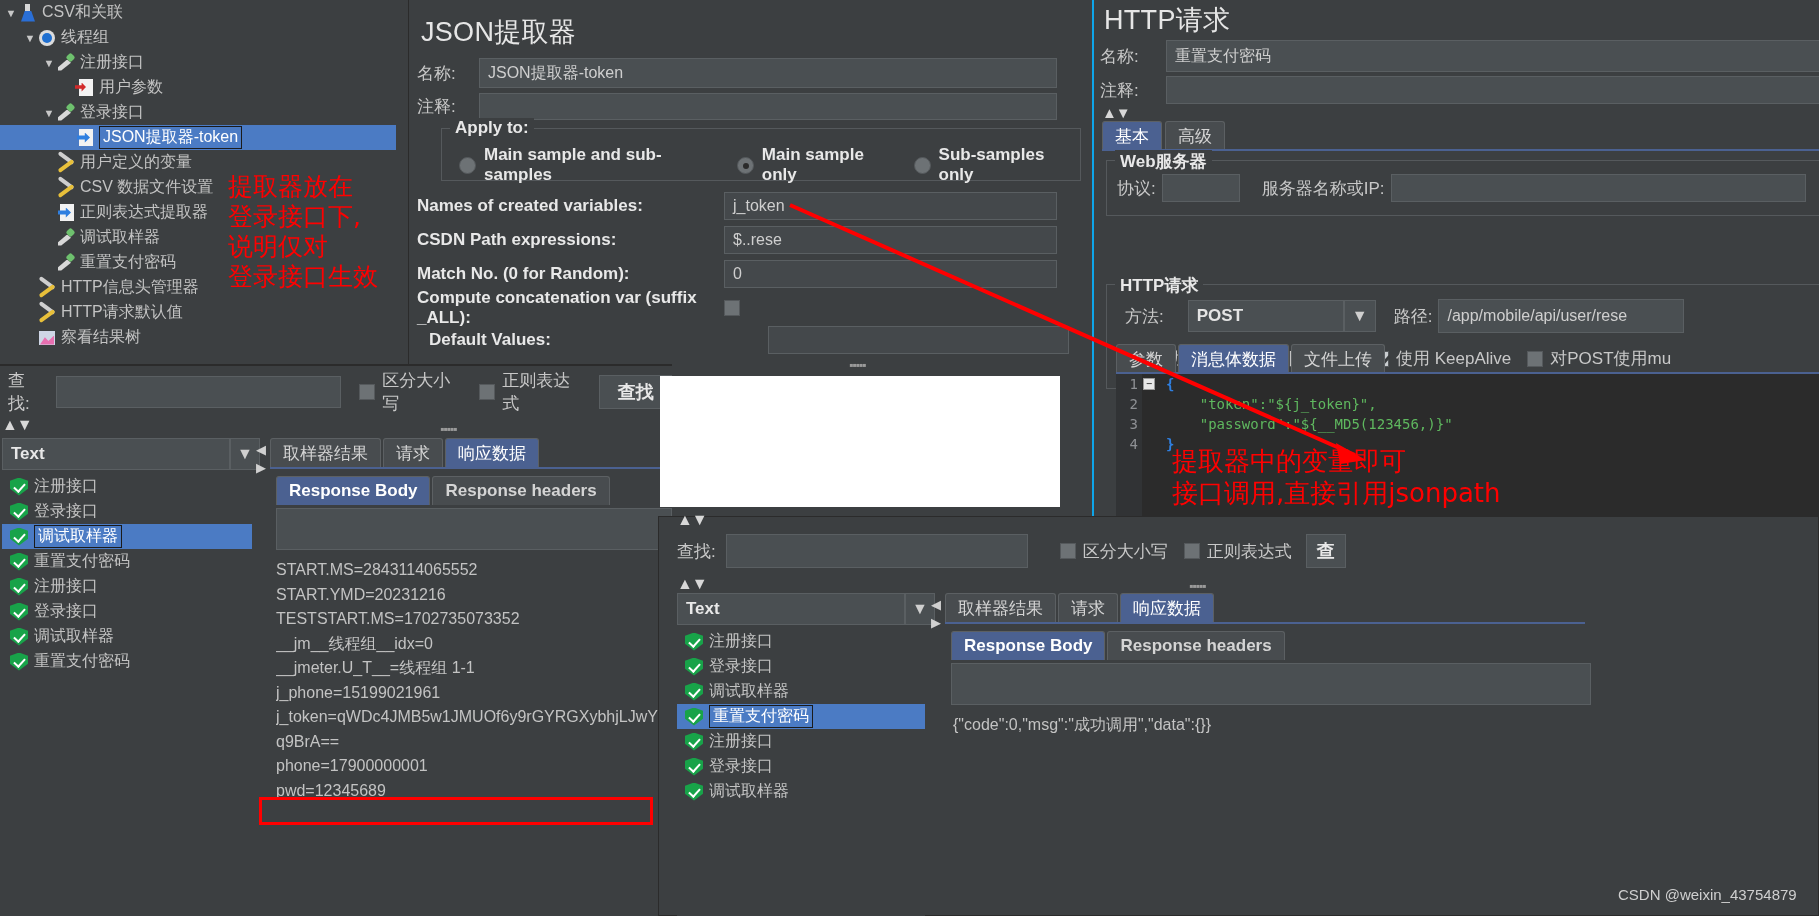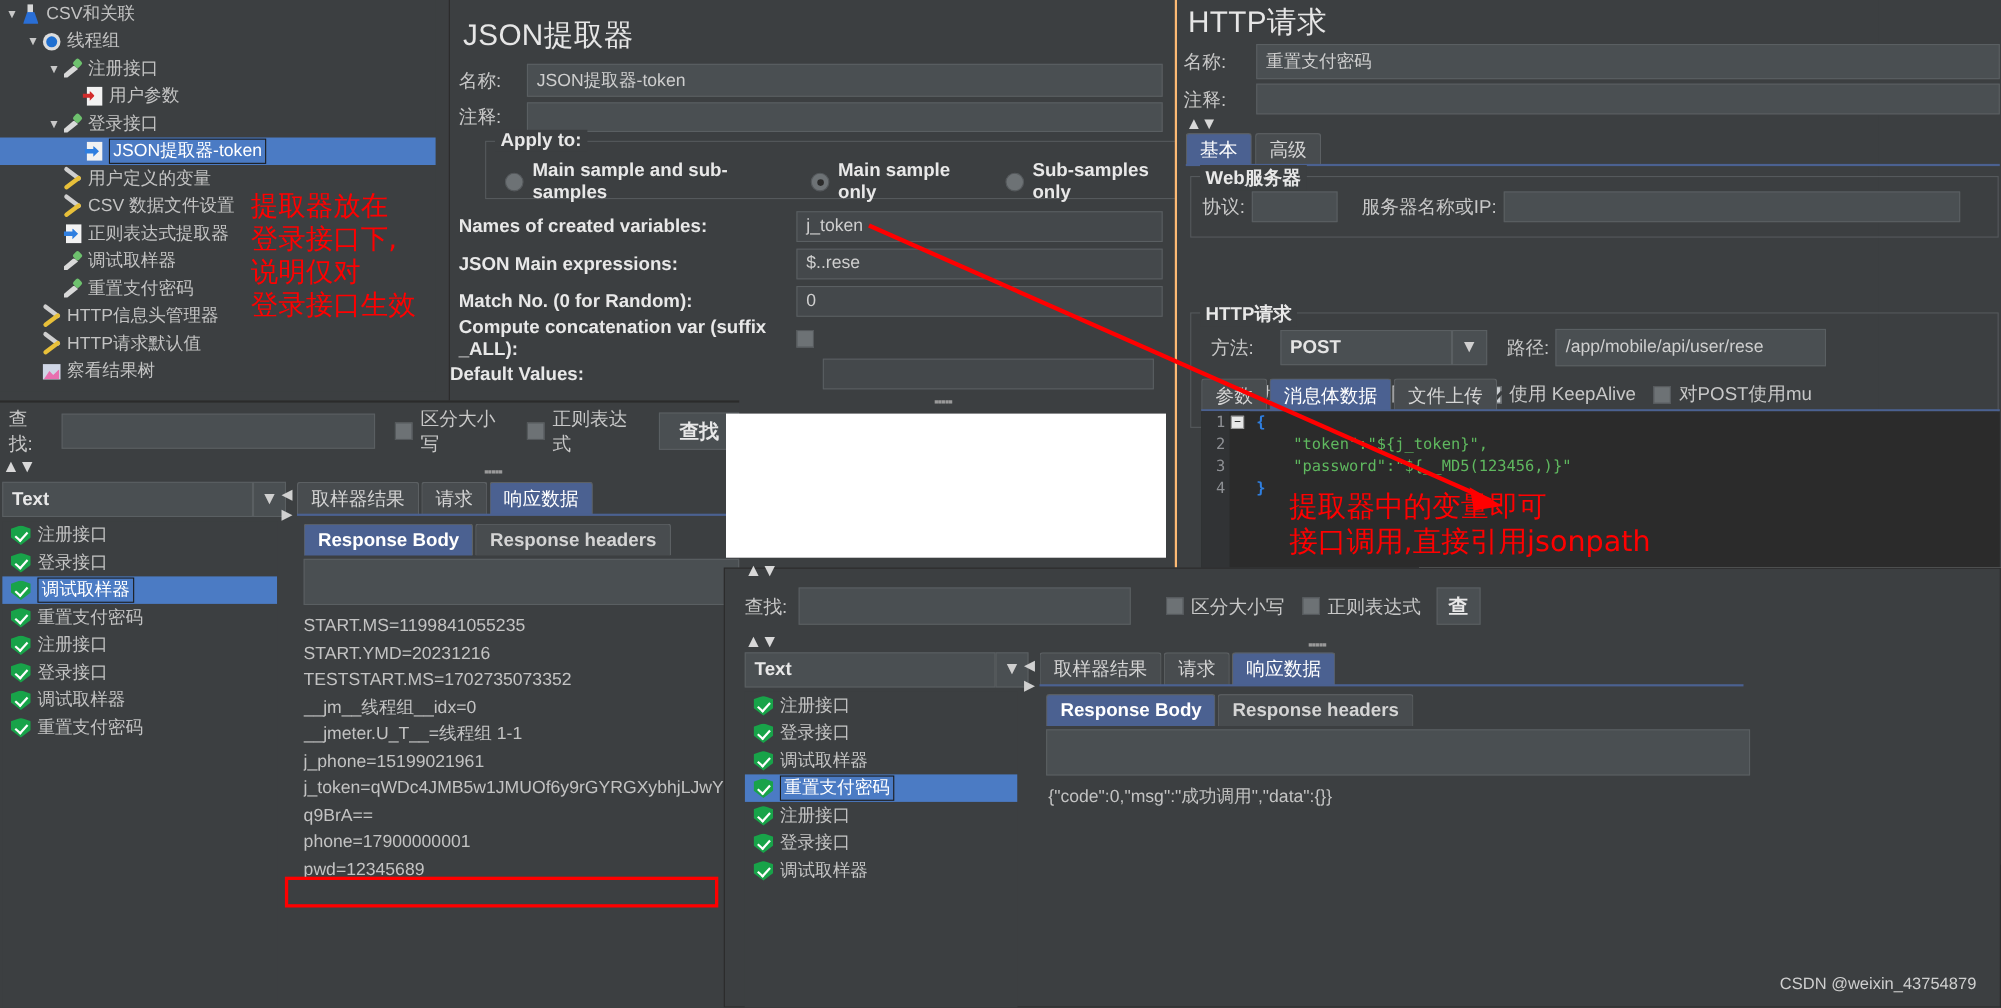--- a/index.html
+++ b/index.html
@@ -97,22 +97,22 @@
     border:solid #ffffff;border-width:0 0 2.5px 2.5px;transform:rotate(-48deg);}
 
   
   .redtxt{ color:#ff0000; font-size:25px; line-height:30px; font-family:"DejaVu Sans",sans-serif; white-space:nowrap;}
 
   
   #jsonx{ left:408px; top:0px; width:652px; height:380px; background:#3c3f41;
           border-left:1px solid #2b2b2b; }
 
   
-  #httpreq{ left:1068px; top:0px; width:640px; height:516px; background:#3c3f41;
-            border-left:2px solid #fdba74;}
+  #httpreq{ left:1092px; top:0px; width:640px; height:516px; background:#3c3f41;
+            border-left:2px solid #0ea5e9;}
 
   
   .codewrap{ background:#2b2b2b; display:flex; font-family:"DejaVu Sans Mono",monospace; font-size:14px;}
   .gutter{ width:26px; background:#313335; color:#8e9094; text-align:right; padding-right:4px;}
   .codearea{ flex:1; color:#5fb85f; padding-left:6px; position:relative;}
   .fold{ width:12px;height:12px;border:1px solid #9a9a9a;background:#e8e8e8;color:#222;
          font-size:10px;line-height:10px;text-align:center;display:inline-block;}
   .brace{ color:#2f7fe0; font-weight:bold; }
 
   
@@ -245,34 +245,34 @@
         <span class="radio"></span>
         <span class="lbl-b" style="margin-left:-6px;">Sub-samples only</span>
       </div>
     </div>
 
     <div class="abs" style="left:8px;top:192px;width:640px;height:28px;display:flex;align-items:center;">
       <span class="lbl-b" style="width:307px;">Names of created variables:</span>
       <div class="field plain" style="flex:1;height:28px;">j_token</div>
     </div>
     <div class="abs" style="left:8px;top:226px;width:640px;height:28px;display:flex;align-items:center;">
-      <span class="lbl-b" style="width:307px;">JSON Main expressions:</span>
+      <span class="lbl-b" style="width:307px;">CSDN Path expressions:</span>
       <div class="field plain" style="flex:1;height:28px;">$..rese</div>
     </div>
     <div class="abs" style="left:8px;top:260px;width:640px;height:28px;display:flex;align-items:center;">
       <span class="lbl-b" style="width:307px;">Match No. (0 for Random):</span>
       <div class="field plain" style="flex:1;height:28px;">0</div>
     </div>
 
     <div class="abs" style="left:8px;top:296px;width:640px;height:24px;display:flex;align-items:center;">
       <span class="lbl-b" style="width:307px;">Compute concatenation var (suffix _ALL):</span>
       <span class="cbx"></span>
     </div>
 
-    <div class="abs" style="left:0;top:326px;width:640px;height:28px;display:flex;align-items:center;gap:32px;">
+    <div class="abs" style="left:20px;top:326px;width:640px;height:28px;display:flex;align-items:center;gap:32px;">
       <span class="lbl-b" style="width:307px;">Default Values:</span>
       <div class="field plain" style="flex:1;height:28px;"></div>
     </div>
     <div class="abs scrollhandle" style="left:440px;top:358px;">▪▪▪▪▪</div>
   </div>
 
   <div class="abs panel" id="httpreq">
     <div class="abs pnl-title" style="left:10px;top:2px;">HTTP请求</div>
 
     <div class="abs" style="left:6px;top:40px;width:742px;height:32px;display:flex;align-items:center;">
@@ -422,21 +422,21 @@
     <div class="abs" style="left:270px;top:101px;width:402px;height:2px;background:#4b6191;"></div>
 
     <div class="abs" style="left:276px;top:110px;display:flex;gap:2px;">
       <div class="tab sel2" style="height:29px;font-weight:bold;">Response Body</div>
       <div class="tab" style="height:29px;font-weight:bold;">Response headers</div>
     </div>
 
     <div class="abs field" style="left:276px;top:142px;width:396px;height:42px;"></div>
 
     <div class="abs" style="left:276px;top:192px;width:396px;height:360px;overflow:hidden;">
-        <div class="bodytxt">START.MS=1199841055235</div>
+        <div class="bodytxt">START.MS=2843114065552</div>
         <div class="bodytxt">START.YMD=20231216</div>
         <div class="bodytxt">TESTSTART.MS=1702735073352</div>
         <div class="bodytxt">__jm__线程组__idx=0</div>
         <div class="bodytxt">__jmeter.U_T__=线程组 1-1</div>
         <div class="bodytxt">j_phone=15199021961</div>
         <div class="bodytxt">j_token=qWDc4JMB5w1JMUOf6y9rGYRGXybhjLJwYr</div>
         <div class="bodytxt">q9BrA==</div>
         <div class="bodytxt">phone=17900000001</div>
         <div class="bodytxt">pwd=12345689</div>
       </div>

